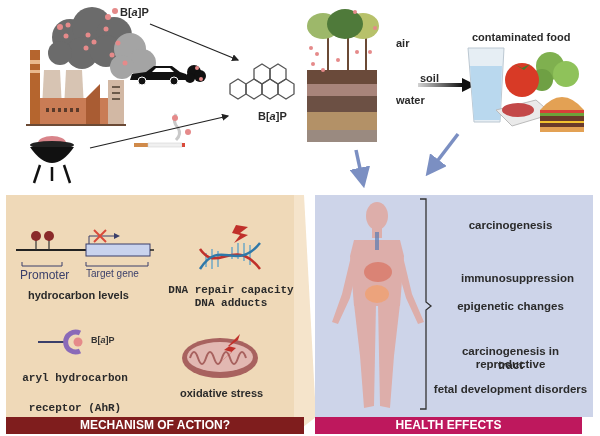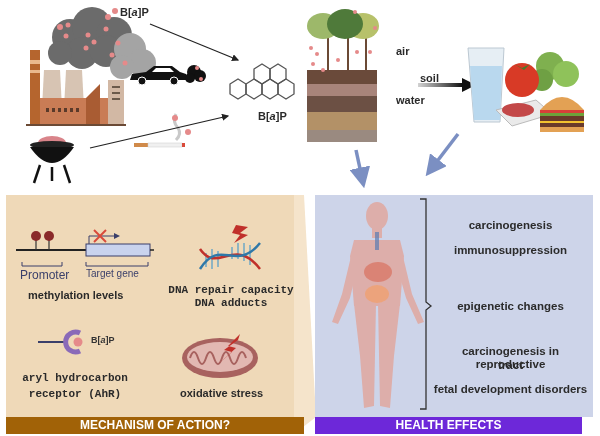--- a/index.html
+++ b/index.html
@@ -2,25 +2,25 @@
 <html><head>
 <meta charset="utf-8">
 <style>
   * { box-sizing: border-box; margin: 0; padding: 0; }
   html, body { width: 600px; height: 436px; background: #ffffff; overflow: hidden; }
   body { position: relative; font-family: "Liberation Sans", "DejaVu Sans", sans-serif; color: #222; }
   .abs { position: absolute; }
   .lbl { position: absolute; font-weight: bold; font-size: 11px; color: #2a2a2a; white-space: nowrap; }
   .lbl-c { text-align: center; font-family: Liberation Mono, monospace; }
   .panel-left { left: 6px; top: 195px; width: 298px; height: 222px; background: #efd9b8; }
-  .panel-left-foot { left: 6px; top: 417px; width: 298px; height: 17px; background: #a16207; color: #fff;
+  .panel-left-foot { left: 6px; top: 417px; width: 298px; height: 17px; background: #7f1d1d; color: #fff;
     font-weight: bold; font-size: 12px; text-align: center; line-height: 17px; }
   .wedge { left: 294px; top: 195px; width: 24px; height: 239px; }
   .panel-right { left: 315px; top: 195px; width: 278px; height: 222px; background: #cdd4e9; }
-  .panel-right-foot { left: 315px; top: 417px; width: 267px; height: 17px; background: #6d28d9; color: #fff;
+  .panel-right-foot { left: 315px; top: 417px; width: 267px; height: 17px; background: #be185d; color: #fff;
     font-weight: bold; font-size: 12px; text-align: center; line-height: 17px; }
   .effect { position: absolute; left: 428px; width: 165px; text-align: center; font-weight: bold; font-size: 11.5px; color: #2b2b2b; line-height: 13px; }
   svg { position: absolute; overflow: visible; }
 </style>
 </head>
 <body>
 
 <div class="abs" style="left:0;top:0;width:300px;height:190px;">
 
   <svg width="140" height="90" style="left:30px;top:5px;">
@@ -152,35 +152,36 @@
         <circle cx="12" cy="44" r="2"></circle>
         <circle cx="8" cy="54" r="2"></circle>
       <circle cx="33" cy="50" r="2"></circle>
         <circle cx="52" cy="42" r="2"></circle>
         <circle cx="65" cy="42" r="2"></circle>
       <circle cx="50" cy="2" r="2"></circle>
         <circle cx="70" cy="18" r="2"></circle>
         <circle cx="18" cy="60" r="2"></circle>
     </g>
   </svg>
-  <span class="lbl" style="left:96px;top:45px;">air</span>
+  <span class="lbl" style="left:96px;top:37px;">air</span>
   <span class="lbl" style="left:96px;top:72px;margin-left:24px;">soil</span>
   <span class="lbl" style="left:96px;top:94px;">water</span>
 
   <svg width="60" height="14" style="left:118px;top:78px;">
     <defs>
         <linearGradient id="gfade" x1="0" x2="1">
           <stop offset="0" stop-color="#222" stop-opacity="0.2"></stop>
           <stop offset="1" stop-color="#111"></stop>
         </linearGradient>
       </defs>
     <rect x="0" y="5" width="44" height="4" fill="url(#gfade)"></rect>
     <polygon points="44,0 58,7 44,14" fill="#111"></polygon>
   </svg>
 
+  <span class="lbl" style="left:172px;top:31px;">contaminated food</span>
 
   <svg width="130" height="100" style="left:166px;top:44px;">
     <g>
       <path d="M2,4 L38,4 L34,78 L8,78 Z" fill="#e6eef4" stroke="#bcc8d2" stroke-width="1"></path>
       <path d="M4,22 L36,22 L34,76 L8,76 Z" fill="#b9d8ee"></path>
     </g>
     <g>
       <circle cx="84" cy="22" r="14" fill="#7fb04f"></circle>
         <circle cx="100" cy="30" r="13" fill="#8fc25a"></circle>
         <circle cx="76" cy="36" r="11" fill="#6fa044"></circle>
@@ -232,21 +233,21 @@
   <polygon points="100,11 106,14 100,17" fill="#3a3f6a"></polygon>
   <g stroke="#d94a3a" stroke-width="2">
       <line x1="80" y1="8" x2="92" y2="20"></line>
       <line x1="92" y1="8" x2="80" y2="20"></line>
     </g>
   <path d="M8,40 L8,44 L48,44 L48,40" fill="none" stroke="#3a3f6a" stroke-width="1"></path>
   <path d="M72,40 L72,44 L134,44 L134,40" fill="none" stroke="#3a3f6a" stroke-width="1"></path>
 </svg>
 <span class="abs" style="left:20px;top:268px;font-size:12px;color:#3a3f6a;">Promoter</span>
 <span class="abs" style="left:86px;top:268px;font-size:10px;color:#3a3f6a;">Target gene</span>
-<span class="lbl" style="left:28px;top:289px;">methylation levels</span>
+<span class="lbl" style="left:28px;top:289px;">hydrocarbon levels</span>
 
 <svg width="70" height="50" style="left:198px;top:225px;">
   <polygon points="38,0 50,2 42,8 50,10 36,18 42,10 34,8" fill="#c0302a"></polygon>
   <g stroke="#5aa0c8" stroke-width="1.3">
     <line x1="8" y1="28" x2="8" y2="42"></line>
       <line x1="14" y1="24" x2="14" y2="44"></line>
       <line x1="20" y1="26" x2="20" y2="42"></line>
     <line x1="34" y1="22" x2="34" y2="34"></line>
       <line x1="40" y1="18" x2="40" y2="34"></line>
       <line x1="46" y1="18" x2="46" y2="36"></line>
@@ -258,21 +259,21 @@
 <span class="lbl lbl-c" style="left:166px;top:284px;width:130px;">DNA repair capacity</span>
 <span class="lbl lbl-c" style="left:166px;top:297px;width:130px;">DNA adducts</span>
 
 <svg width="60" height="24" style="left:38px;top:330px;">
   <line x1="0" y1="12" x2="28" y2="12" stroke="#3a3f6a" stroke-width="2"></line>
   <path d="M42,3 A10,10 0 1 0 42,21" stroke="#8a6ab8" stroke-width="5" fill="none"></path>
   <circle cx="40" cy="12" r="4.5" fill="#e58a8a"></circle>
 </svg>
 <span class="abs" style="left:91px;top:335px;font-size:9px;font-weight:bold;color:#333;">B[<i>a</i>]P</span>
 <span class="lbl lbl-c" style="left:20px;top:372px;width:110px;">aryl hydrocarbon</span>
-<span class="lbl lbl-c" style="left:20px;top:388px;width:110px;text-align:center;">receptor (AhR)</span>
+<span class="lbl lbl-c" style="left:20px;top:402px;width:110px;text-align:center;">receptor (AhR)</span>
 
 <svg width="80" height="48" style="left:180px;top:334px;">
   <ellipse cx="40" cy="24" rx="38" ry="20" fill="#a8625f"></ellipse>
   <ellipse cx="40" cy="23" rx="33" ry="15" fill="#e2b8b2"></ellipse>
   <path d="M10,24 Q14,12 18,24 Q22,36 26,24 Q30,12 34,24 Q38,36 42,24 Q46,12 50,24 Q54,36 58,24 Q62,12 66,24" stroke="#a8625f" stroke-width="2" fill="none"></path>
   <polygon points="60,0 48,12 56,14 36,32 52,18 44,16 58,6" fill="#c0302a"></polygon>
 </svg>
 <span class="lbl" style="left:180px;top:387px;">oxidative stress</span>
 
 <div class="abs panel-left-foot">MECHANISM OF ACTION?</div>
@@ -292,19 +293,19 @@
   <rect x="55" y="36" width="4" height="18" fill="#5a7ab0" opacity="0.7"></rect>
   <ellipse cx="58" cy="76" rx="14" ry="10" fill="#d8705e" opacity="0.7"></ellipse>
   <ellipse cx="57" cy="98" rx="12" ry="9" fill="#f0a070" opacity="0.8"></ellipse>
 </svg>
 
 <svg width="16" height="214" style="left:418px;top:198px;">
   <path d="M2,1 L8,1 L8,104 L13,108 L8,112 L8,211 L2,211" fill="none" stroke="#333" stroke-width="1.3"></path>
 </svg>
 
 <div class="effect" style="top:219px;">carcinogenesis</div>
-<div class="effect" style="top:244px;">immunosuppression</div>
+<div class="effect" style="top:272px;margin-left:7px;">immunosuppression</div>
 <div class="effect" style="top:300px;">epigenetic changes</div>
 <div class="effect" style="top:345px;">carcinogenesis in reproductive</div>
 <div class="effect" style="top:359px;">tract</div>
 <div class="effect" style="top:383px;">fetal development disorders</div>
 
 <div class="abs panel-right-foot">HEALTH EFFECTS</div>
 
 </body></html>

